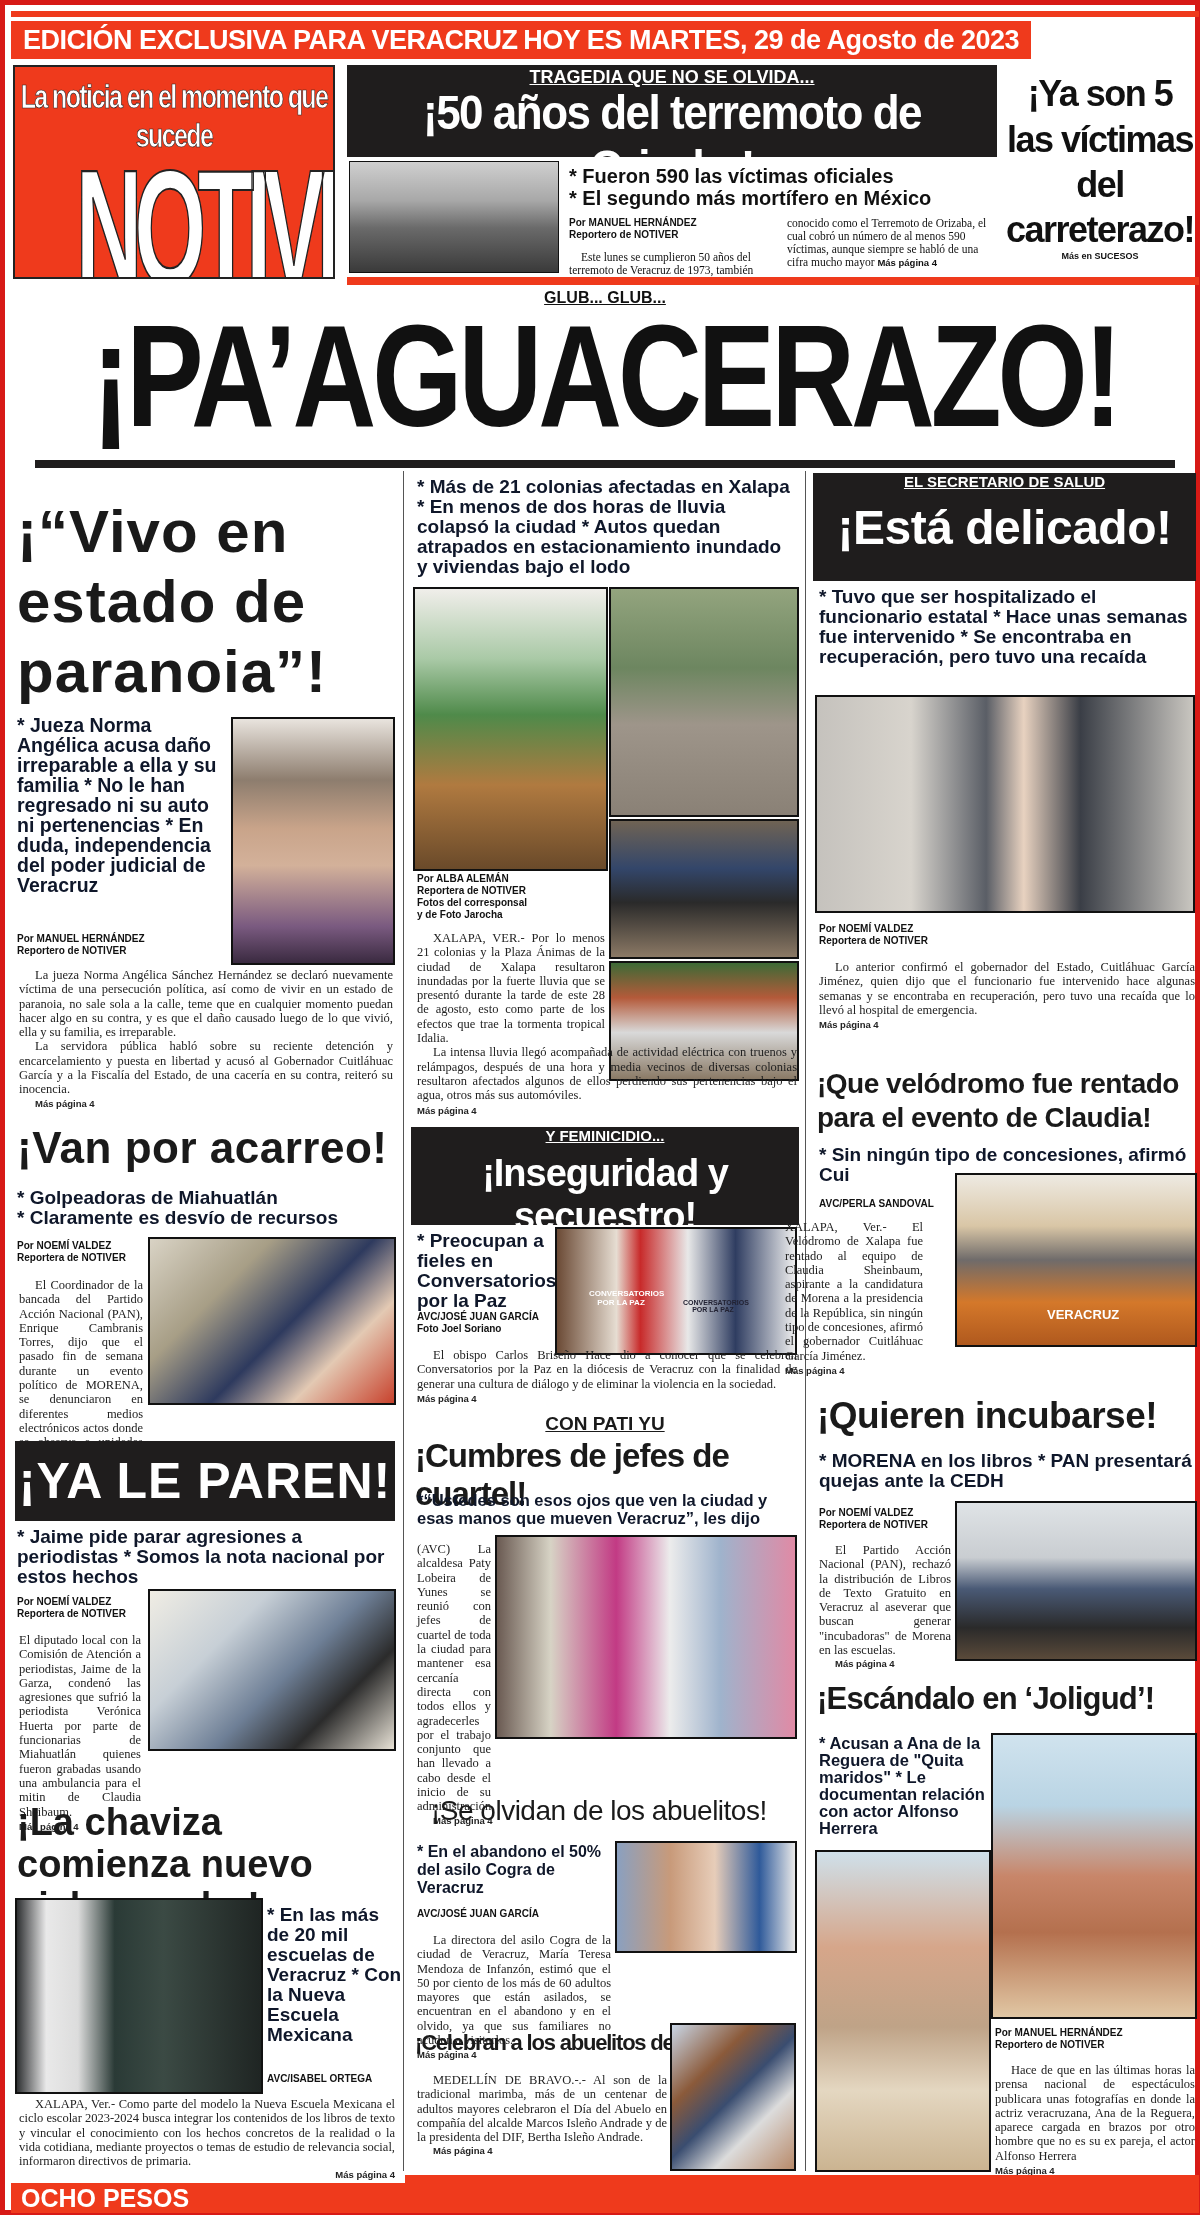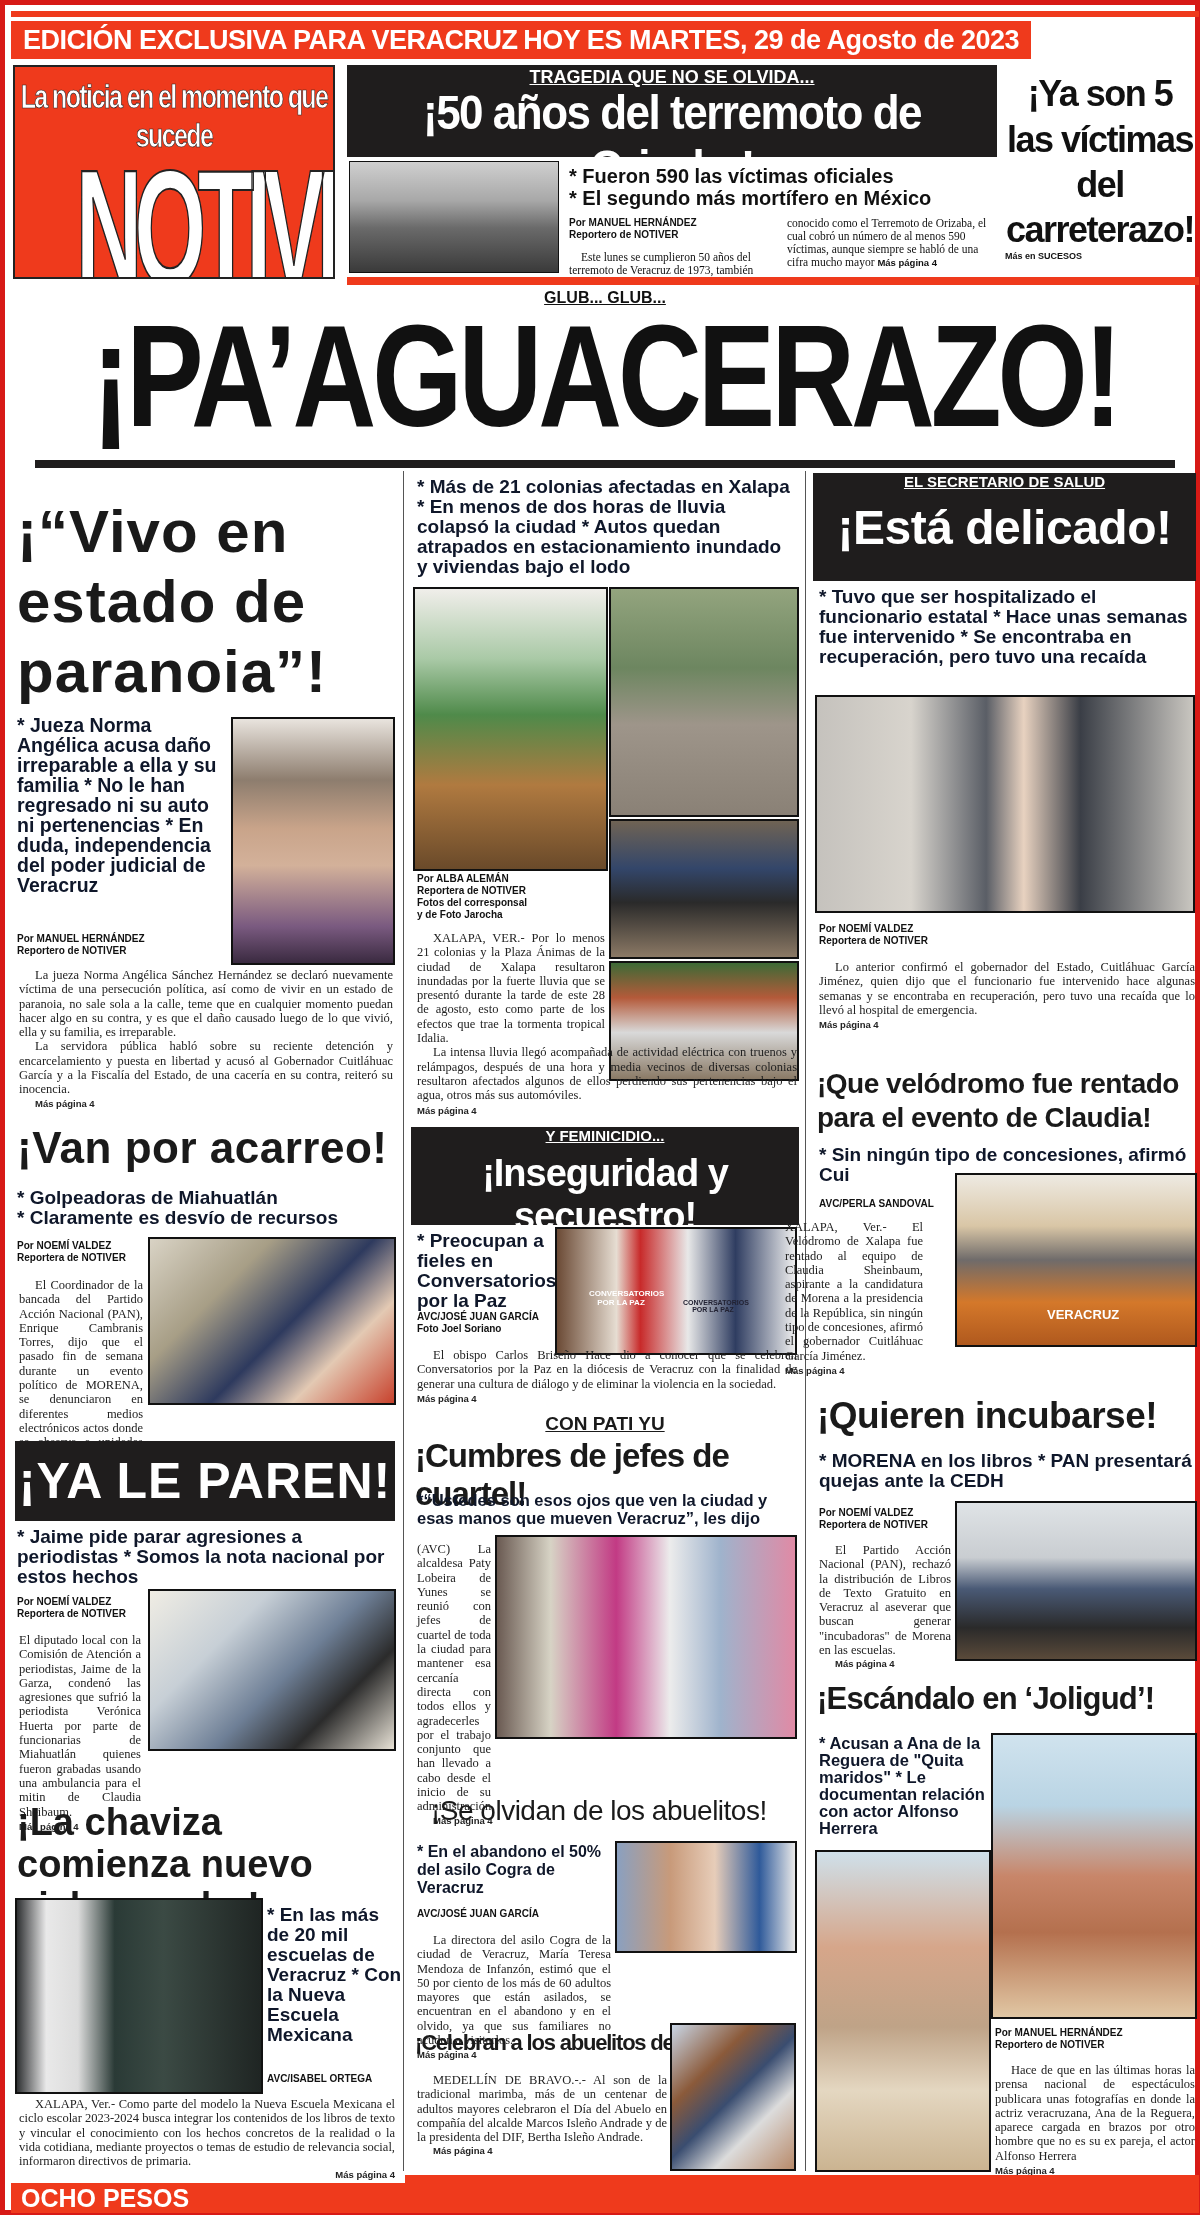--- a/index.html
+++ b/index.html
@@ -18,21 +18,21 @@
   .orizaba .headbox { background: #1f1d1d; color: #fff; text-align: center; height: 92px; }
   .orizaba .kicker { font-size: 18px; font-weight: bold; text-decoration: underline; padding-top: 2px; }
   .orizaba .title { font-size: 44px; font-weight: bold; letter-spacing: -1.5px; transform: scaleY(1.1); margin-top: 2px; }
   .orizaba .photo { position: absolute; left: 2px; top: 96px; width: 210px; height: 112px; border: 1px solid #111; background: linear-gradient(180deg, #cfcfcf 0%, #a8a8a8 35%, #6a6a6a 60%, #3a3a3a 100%); }
   .orizaba .bullets { position: absolute; left: 222px; top: 100px; font-size: 20px; font-weight: bold; line-height: 22px; }
   .orizaba .byline { position: absolute; left: 222px; top: 152px; font-size: 10px; font-weight: bold; line-height: 12px; }
   .orizaba .body1 { position: absolute; left: 222px; top: 186px; width: 200px; font-family: "Liberation Serif", serif; font-size: 11.5px; line-height: 13px; text-indent: 12px; }
   .orizaba .body2 { position: absolute; left: 440px; top: 152px; width: 210px; font-family: "Liberation Serif", serif; font-size: 11.5px; line-height: 13px; }
 
   .carretera { position: absolute; left: 1000px; top: 70px; width: 190px; text-align: center; font-size: 36px; font-weight: bold; letter-spacing: -1.5px; line-height: 43px; transform: scaleY(1.05); }
-  .carretera-more { position: absolute; left: 1000px; top: 246px; width: 190px; font-size: 9px; font-weight: bold; }
+  .carretera-more { position: absolute; left: 1000px; top: 246px; width: 190px; text-align: center; font-size: 9px; font-weight: bold; }
 
   .orizaba-bottombar { position: absolute; left: 342px; top: 272px; width: 852px; height: 8px; background: #ef3a1c; }
 
   .main-kicker { position: absolute; left: 0; top: 284px; width: 1200px; text-align: center; font-size: 16px; font-weight: bold; text-decoration: underline; }
   .main-head { position: absolute; left: 10px; top: 296px; width: 1180px; text-align: center; font-size: 116px; font-weight: 900; letter-spacing: -4px; transform: scaleY(1.25); transform-origin: top; line-height: 1.05; white-space: nowrap; }
   .main-rule { position: absolute; left: 30px; top: 455px; width: 1140px; height: 8px; background: #1f1d1d; }
 
   .colrule { position: absolute; top: 466px; width: 1px; background: #555; }
 
   

